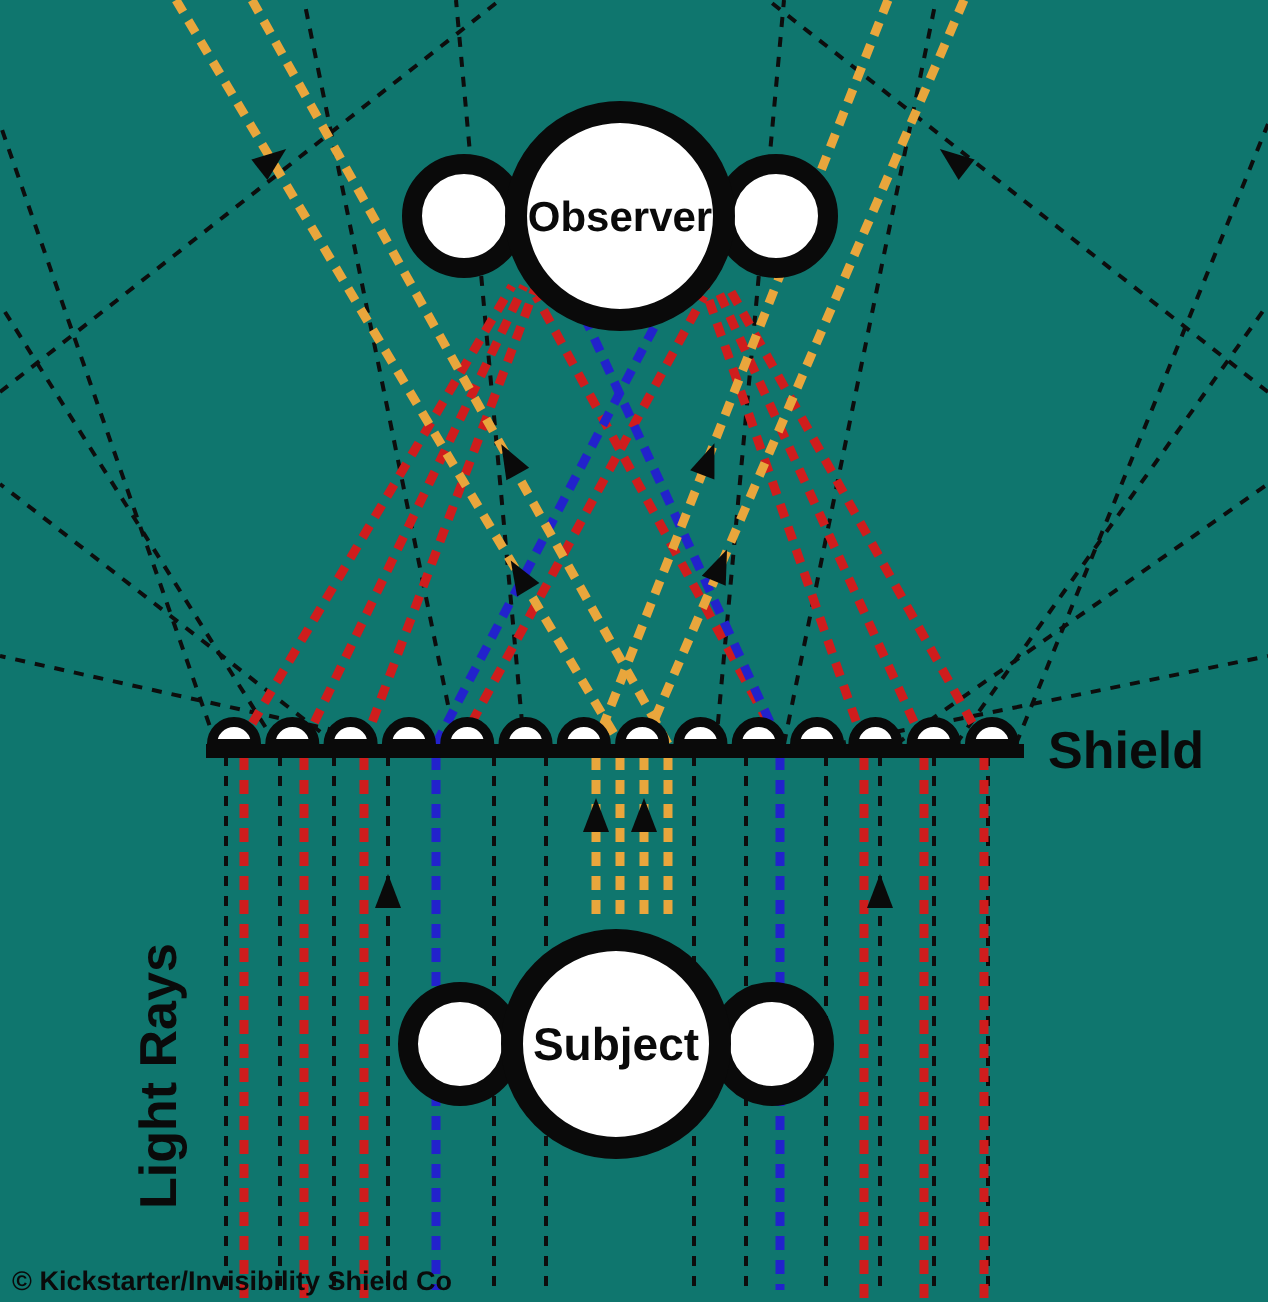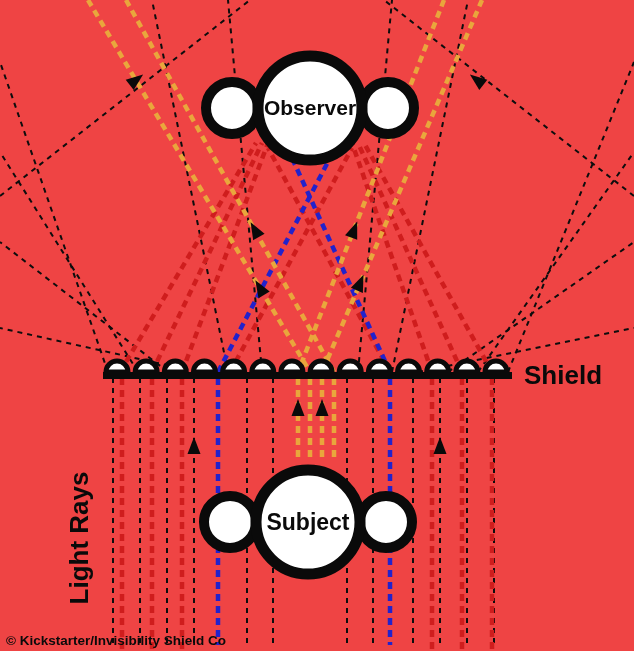--- a/index.html
+++ b/index.html
@@ -1,19 +1,19 @@
 <!DOCTYPE html>
 <html><head>
 <meta charset="utf-8">
 <style>
   html,body{margin:0;padding:0;background:#ffffff;}
   .stage{
     position:relative;
     width:634px;height:651px;
-    background:#ef4444;
+    background:#0f766e;
     overflow:hidden;
     font-family:"Liberation Sans", sans-serif;
   }
   svg{display:block;}
   text{
     font-family:"Liberation Sans", sans-serif;
     fill:#0a0a0a;
     font-weight:bold;
   }
 </style>

